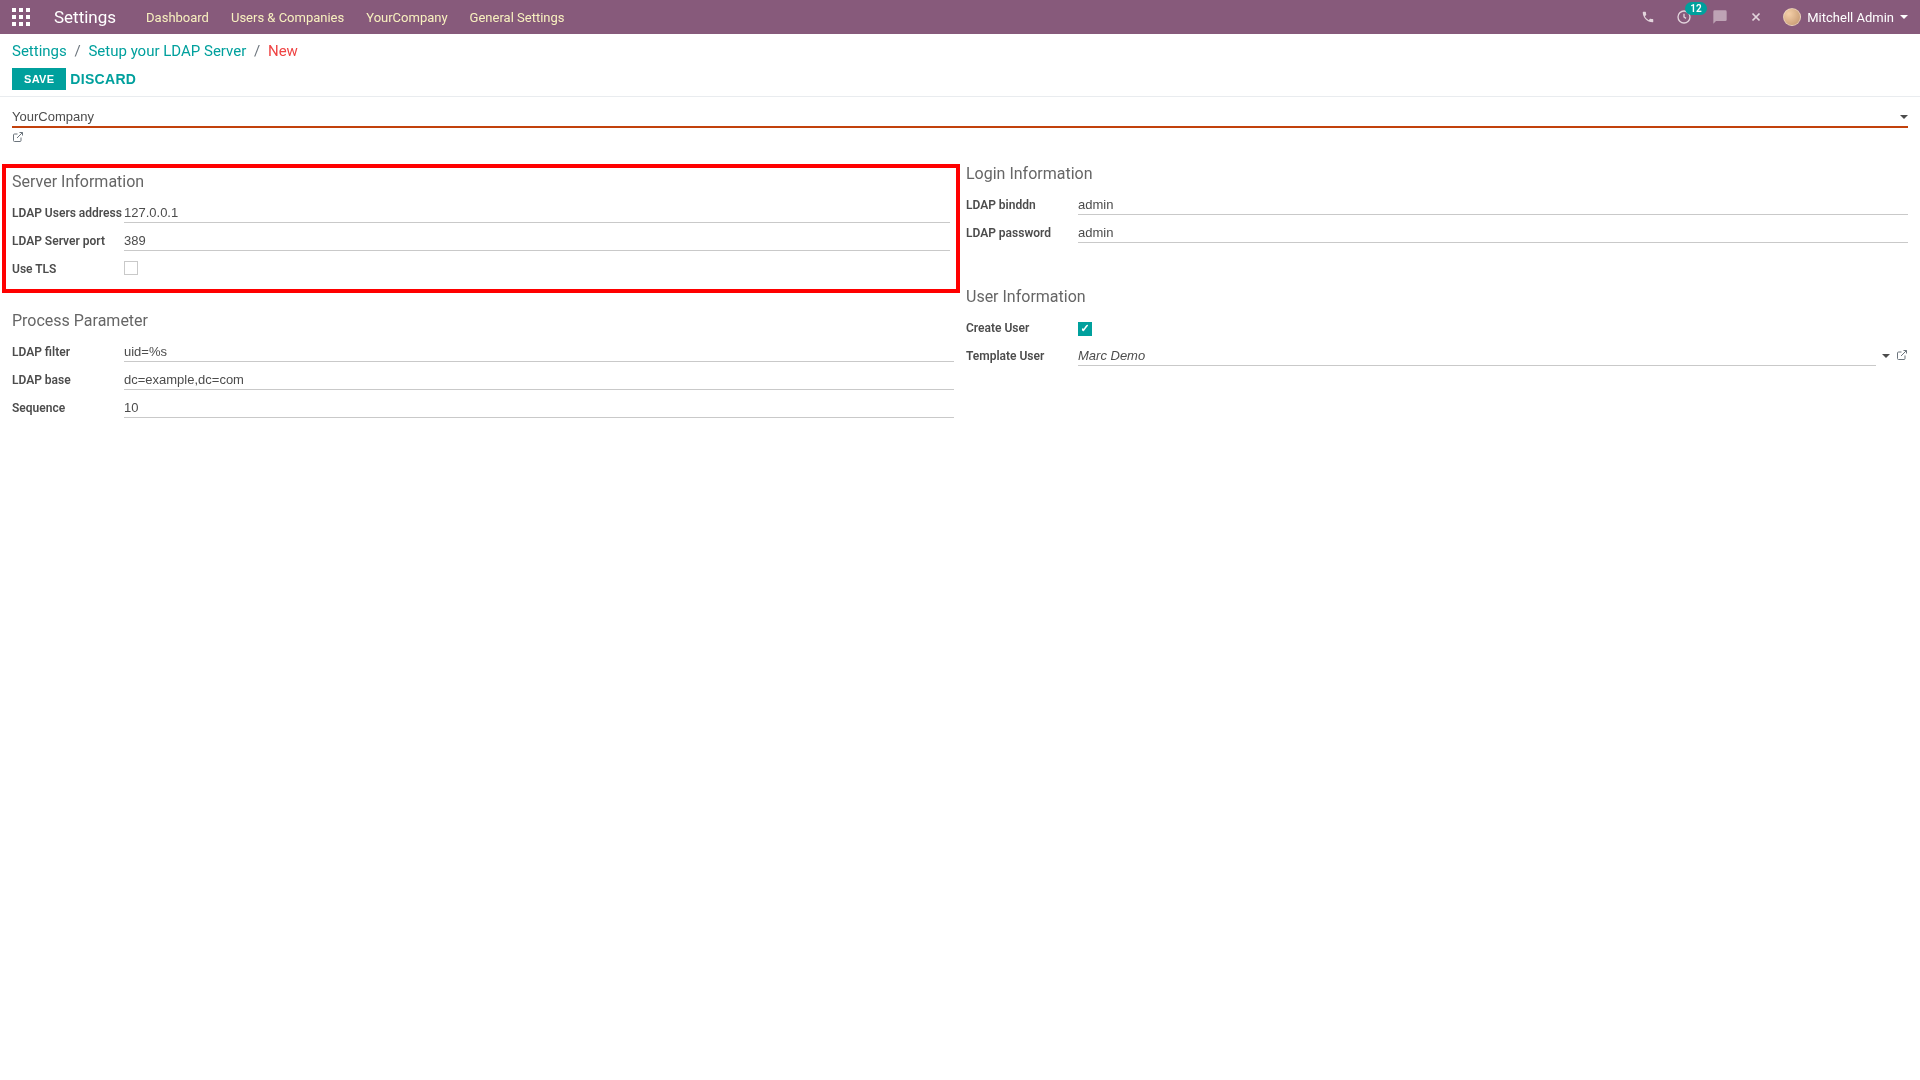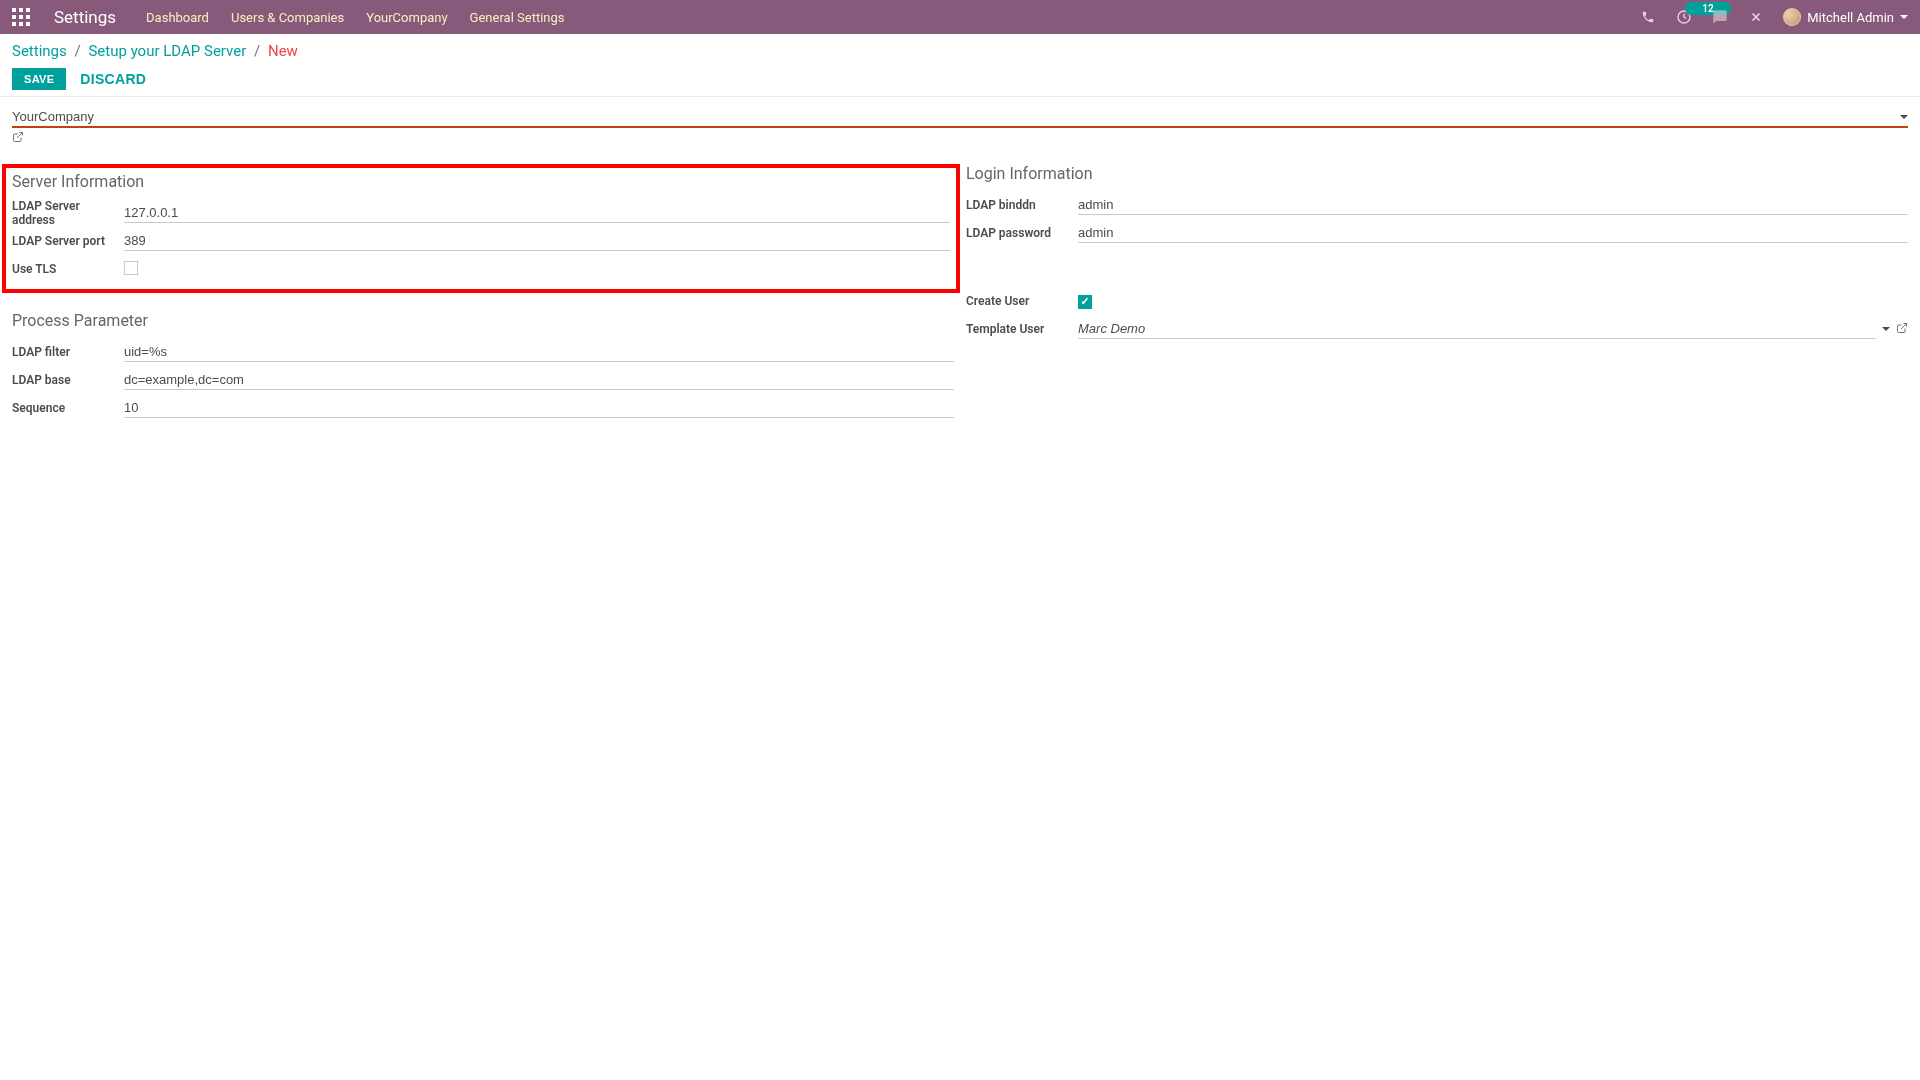--- a/index.html
+++ b/index.html
@@ -7,32 +7,32 @@
 
 
 .topnav { background: #875a7b; height: 34px; display: flex; align-items: center; color: #fff; padding: 0 12px; }
 .apps-icon { width: 18px; height: 18px; display: grid; grid-template-columns: repeat(3,4px); grid-template-rows: repeat(3,4px); gap: 3px; cursor: pointer; }
 .apps-icon span { background: #fff; width: 4px; height: 4px; }
 .app-title { font-size: 17px; font-weight: 400; margin-left: 24px; margin-right: 30px; }
 .topnav-menu { display: flex; gap: 22px; }
 .topnav-menu a { color: #fef9c3; text-decoration: none; font-size: 13px; opacity: .95; cursor: pointer; }
 .topnav-right { margin-left: auto; display: flex; align-items: center; gap: 18px; }
 .icon-btn { width: 18px; height: 18px; display: inline-flex; align-items: center; justify-content: center; color: #e2d4dc; cursor: pointer; position: relative; }
-.badge { position: absolute; top: -6px; left: 10px; background: #00a09d; color: #fff; font-size: 10px; padding: 1px 17px; border-radius: 8px; font-weight: 600; }
+.badge { position: absolute; top: -6px; left: 10px; background: #00a09d; color: #fff; font-size: 10px; padding: 1px 5px; border-radius: 8px; font-weight: 600; }
 .user-block { display: flex; align-items: center; gap: 6px; cursor: pointer; }
 .avatar { width: 18px; height: 18px; border-radius: 50%; background: radial-gradient(circle at 30% 30%, #f5d0a9, #c0936b); border: 1px solid rgba(255,255,255,.4); }
 .caret-down { width: 0; height: 0; border-left: 4px solid transparent; border-right: 4px solid transparent; border-top: 4px solid #fff; }
 
 
 .control { padding: 8px 12px 4px; border-bottom: 1px solid #e9ecef; }
 .breadcrumbs { font-size: 15px; margin-bottom: 6px; }
 .breadcrumbs a { color: #00a09d; text-decoration: none; cursor: pointer; }
 .breadcrumbs .sep { color: #6c757d; margin: 0 4px; }
 .breadcrumbs .current { color: #ef4444; }
-.btn-row { display: flex; gap: 10px; align-items: center; }
+.btn-row { display: flex; align-items: center; }
 .btn-primary { background: #00a09d; color: #fff; border: none; padding: 5px 12px; font-size: 11px; font-weight: 600; letter-spacing: .3px; cursor: pointer; }
 .btn-link { background: none; border: none; color: #00a09d; font-size: 14px; font-weight: 600; letter-spacing: .3px; cursor: pointer; padding: 5px 4px; }
 
 
 .sheet { padding: 12px 12px 0; }
 .company-row { display: flex; align-items: center; border-bottom: 2px solid #c2410c; padding-bottom: 2px; }
 .company-row input { border: none; outline: none; font-size: 13px; color: #4c4c4c; width: 100%; background: transparent; }
 .dd-caret { width: 0; height: 0; border-left: 4px solid transparent; border-right: 4px solid transparent; border-top: 4px solid #4c4c4c; cursor: pointer; }
 .ext-link { color: #6c757d; margin-top: 3px; cursor: pointer; display: inline-block; }
 .ext-link svg { width: 12px; height: 12px; }
@@ -131,21 +131,21 @@
         </svg>
     </span>
   </div>
 
   <div class="groups">
 
     <div class="col">
       <div class="group highlight-box">
         <div class="group-title">Server Information</div>
         <div class="field-row">
-          <div class="field-label">LDAP Server address</div>
+          <div class="field-label">LDAP Users address</div>
           <div class="field-widget"><input class="field-input" value="127.0.0.1" style=""></div>
         </div>
         <div class="field-row">
           <div class="field-label">LDAP Server port</div>
           <div class="field-widget"><input class="field-input" value="389" style=""></div>
         </div>
         <div class="field-row">
           <div class="field-label">Use TLS</div>
           <div class="field-widget"><span class="chk"></span></div>
         </div>
@@ -175,20 +175,21 @@
           <div class="field-label">LDAP binddn</div>
           <div class="field-widget"><input class="field-input" value="admin" style=""></div>
         </div>
         <div class="field-row">
           <div class="field-label">LDAP password</div>
           <div class="field-widget"><input class="field-input" value="admin" style=""></div>
         </div>
       </div>
 
       <div class="group" style="margin-top:40px">
+        <div class="group-title">User Information</div>
         <div class="field-row">
           <div class="field-label">Create User</div>
           <div class="field-widget"><span class="chk checked"></span></div>
         </div>
         <div class="field-row">
           <div class="field-label">Template User</div>
           <div class="field-widget m2o-row">
             <input class="field-input" value="Marc Demo" style="">
             <span class="dd-caret"></span>
             <span class="ext-link" style="margin:0">

